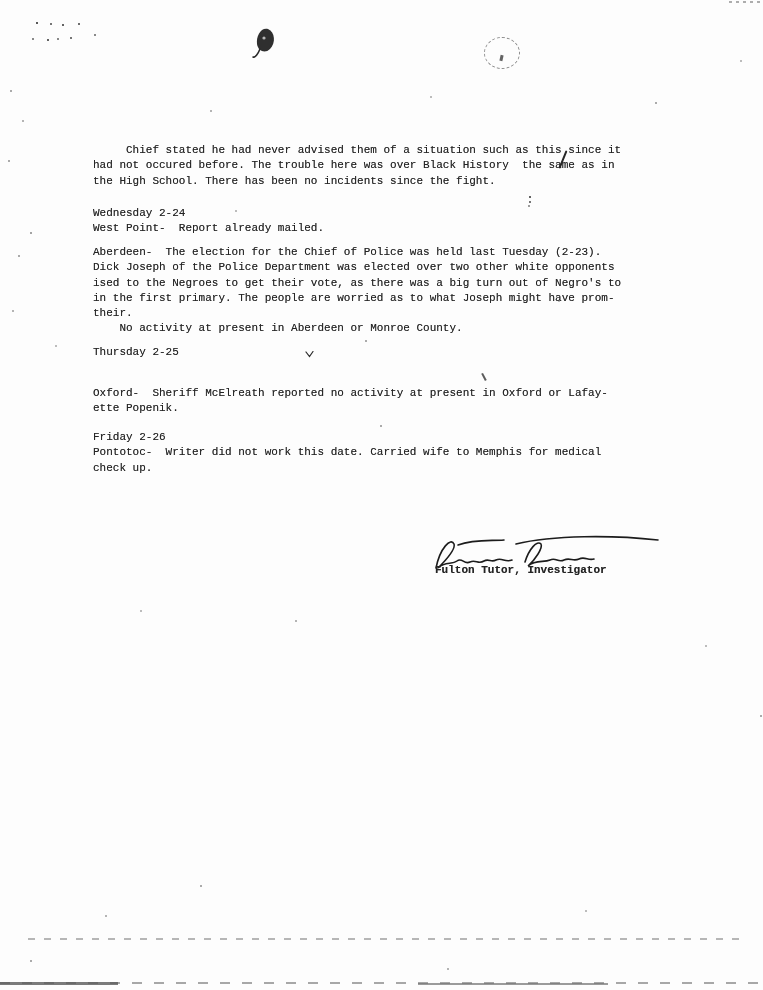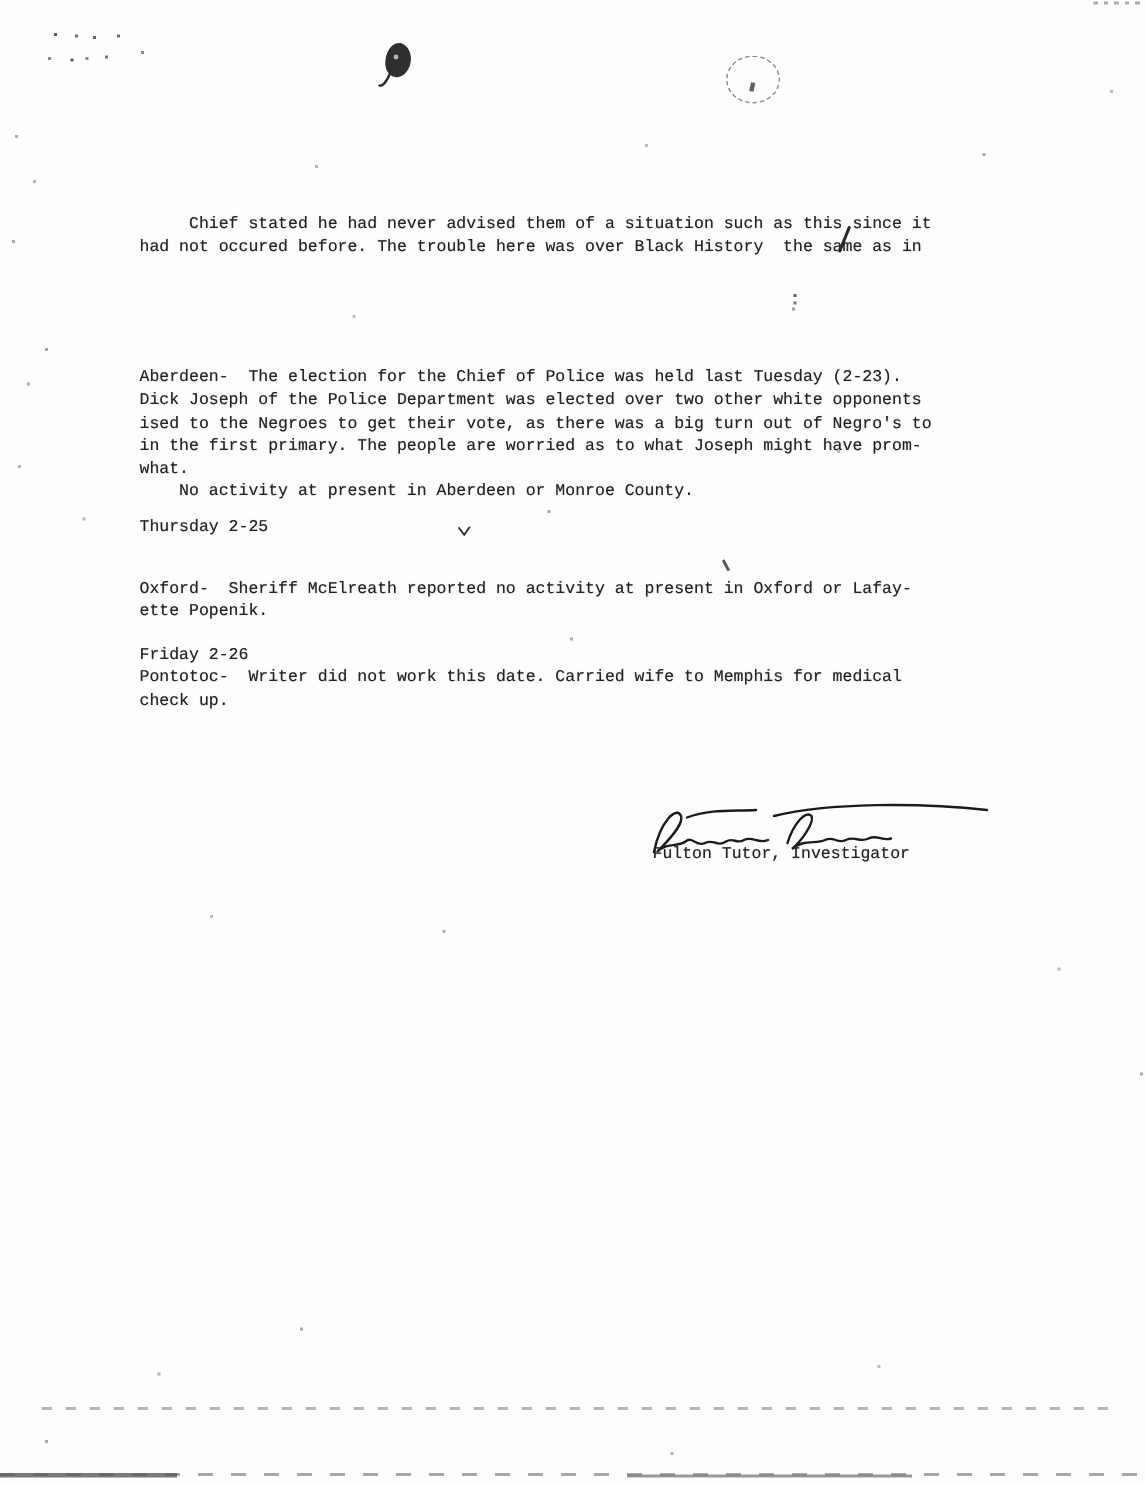--- a/index.html
+++ b/index.html
@@ -8,21 +8,21 @@
     background:#fdfdfd; overflow:hidden;
     font-family:"Liberation Mono","DejaVu Sans Mono",monospace;
   }
   .blk { position:absolute; left:93px; }
   .ln {
     white-space:pre; font-size:11px; line-height:15.3px;
     color:#242424; text-shadow:0 0 0.6px rgba(40,40,40,0.55);
   }
   
   .sig-svg { position:absolute; left:428px; top:531px; }
-  .sig-typed { position:absolute; left:435px; top:563px; }
+  .sig-typed { position:absolute; left:435px; top:563px;font-weight:bold; }
   
   .ink-blob { position:absolute; left:249px; top:26px; }
   .stamp-ring {
     position:absolute; left:484px; top:37px; width:34px; height:30px;
     border:1.4px dashed rgba(100,100,100,0.75); border-radius:50%;
   }
   .stamp-dot { position:absolute; left:500px; top:55px; width:3px; height:6px;
     background:rgba(60,60,60,0.8); transform:rotate(12deg); }
   .history-slash {
     position:absolute; left:562px; top:150px; width:2px; height:19px;
@@ -77,31 +77,36 @@
     <path d="M11,23 C9,28 6,32 4,31" stroke="#2a2a2a" stroke-width="1.6" fill="none" stroke-linecap="round"></path>
     <circle cx="15" cy="12" r="1.6" fill="#f0f0f0" opacity="0.7"></circle>
   </svg>
 
   <div class="stamp-ring"></div>
   <div class="stamp-dot"></div>
 
   <div class="blk" style="top:143px">
     <div class="ln">     Chief stated he had never advised them of a situation such as this since it</div>
     <div class="ln">had not occured before. The trouble here was over Black History  the same as in</div>
+    <div class="ln">the High School. There has been no incidents since the fight.</div>
   </div>
   <div class="history-slash"></div>
   <div class="fight-mark"></div>
 
+  <div class="blk" style="top:206px">
+    <div class="ln">Wednesday 2-24</div>
+    <div class="ln">West Point-  Report already mailed.</div>
+  </div>
 
   <div class="blk" style="top:245px">
     <div class="ln">Aberdeen-  The election for the Chief of Police was held last Tuesday (2-23).</div>
     <div class="ln">Dick Joseph of the Police Department was elected over two other white opponents</div>
     <div class="ln">ised to the Negroes to get their vote, as there was a big turn out of Negro's to</div>
     <div class="ln">in the first primary. The people are worried as to what Joseph might have prom-</div>
-    <div class="ln">what.</div>
+    <div class="ln">their.</div>
     <div class="ln">    No activity at present in Aberdeen or Monroe County.</div>
   </div>
 
   <div class="blk" style="top:345px">
     <div class="ln">Thursday 2-25</div>
   </div>
   <svg class="popenik-mark" width="9" height="7" viewBox="0 0 9 7">
     <path d="M1,1 L4.5,5.5 L8,0.5" stroke="#2a2a2a" stroke-width="1.2" fill="none" stroke-linecap="round"></path>
   </svg>
 

